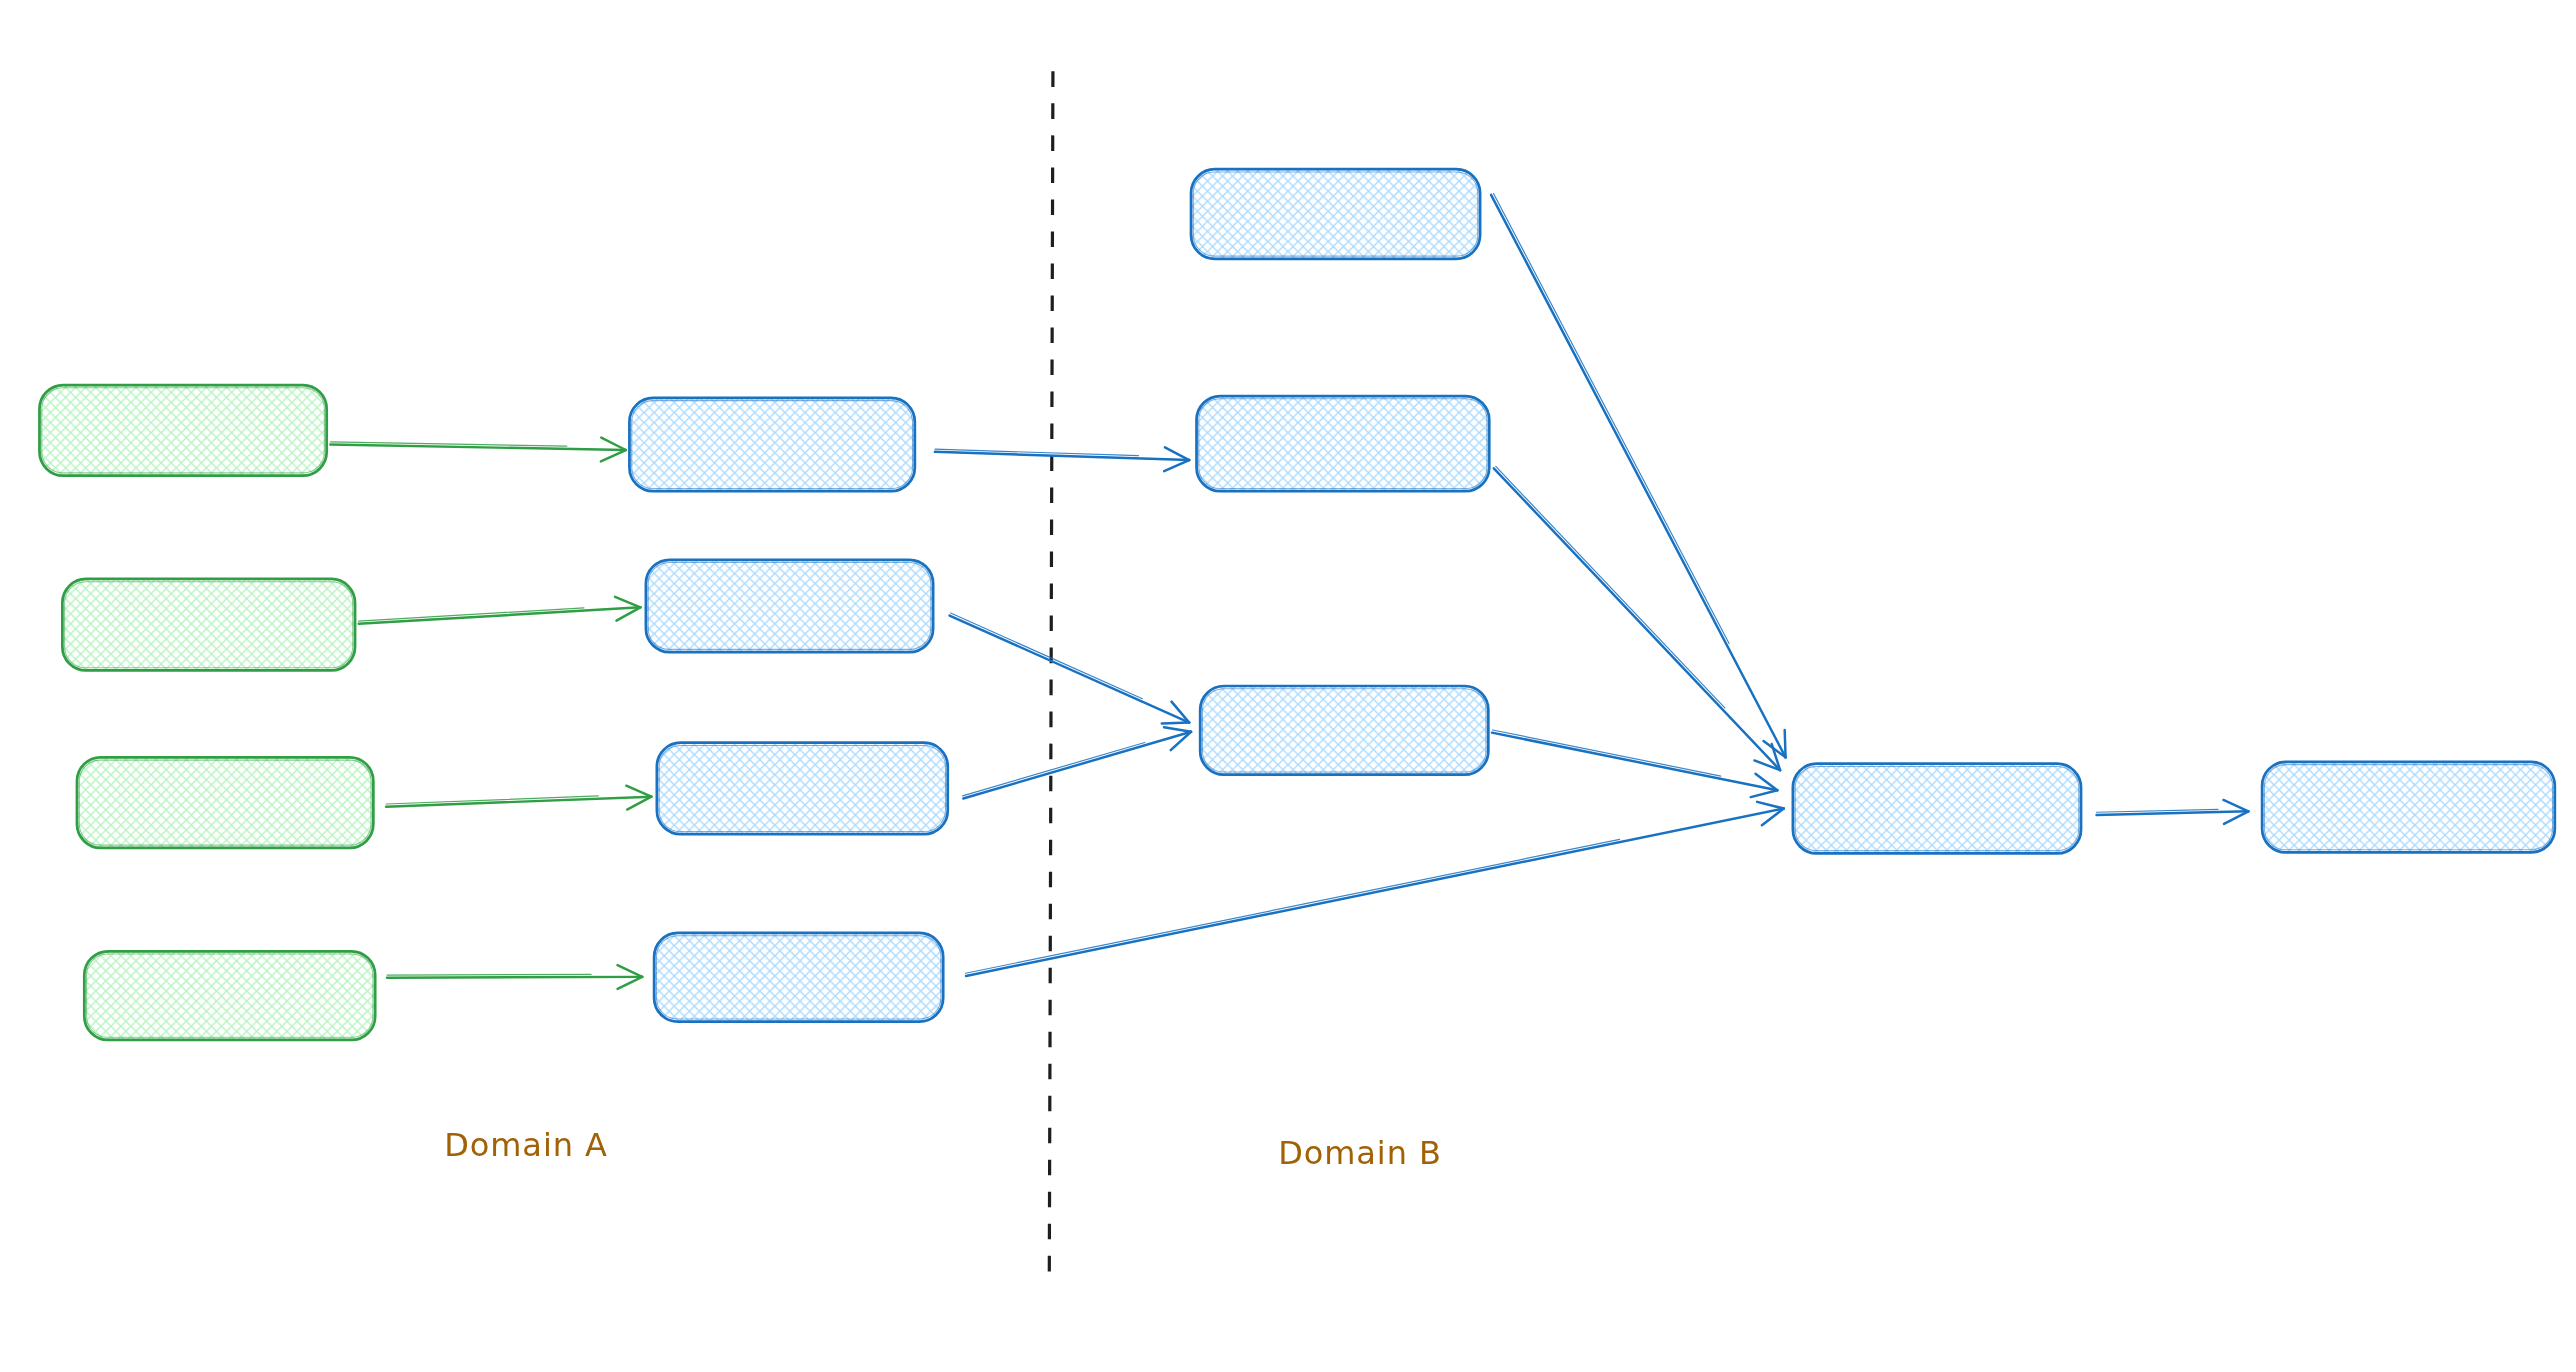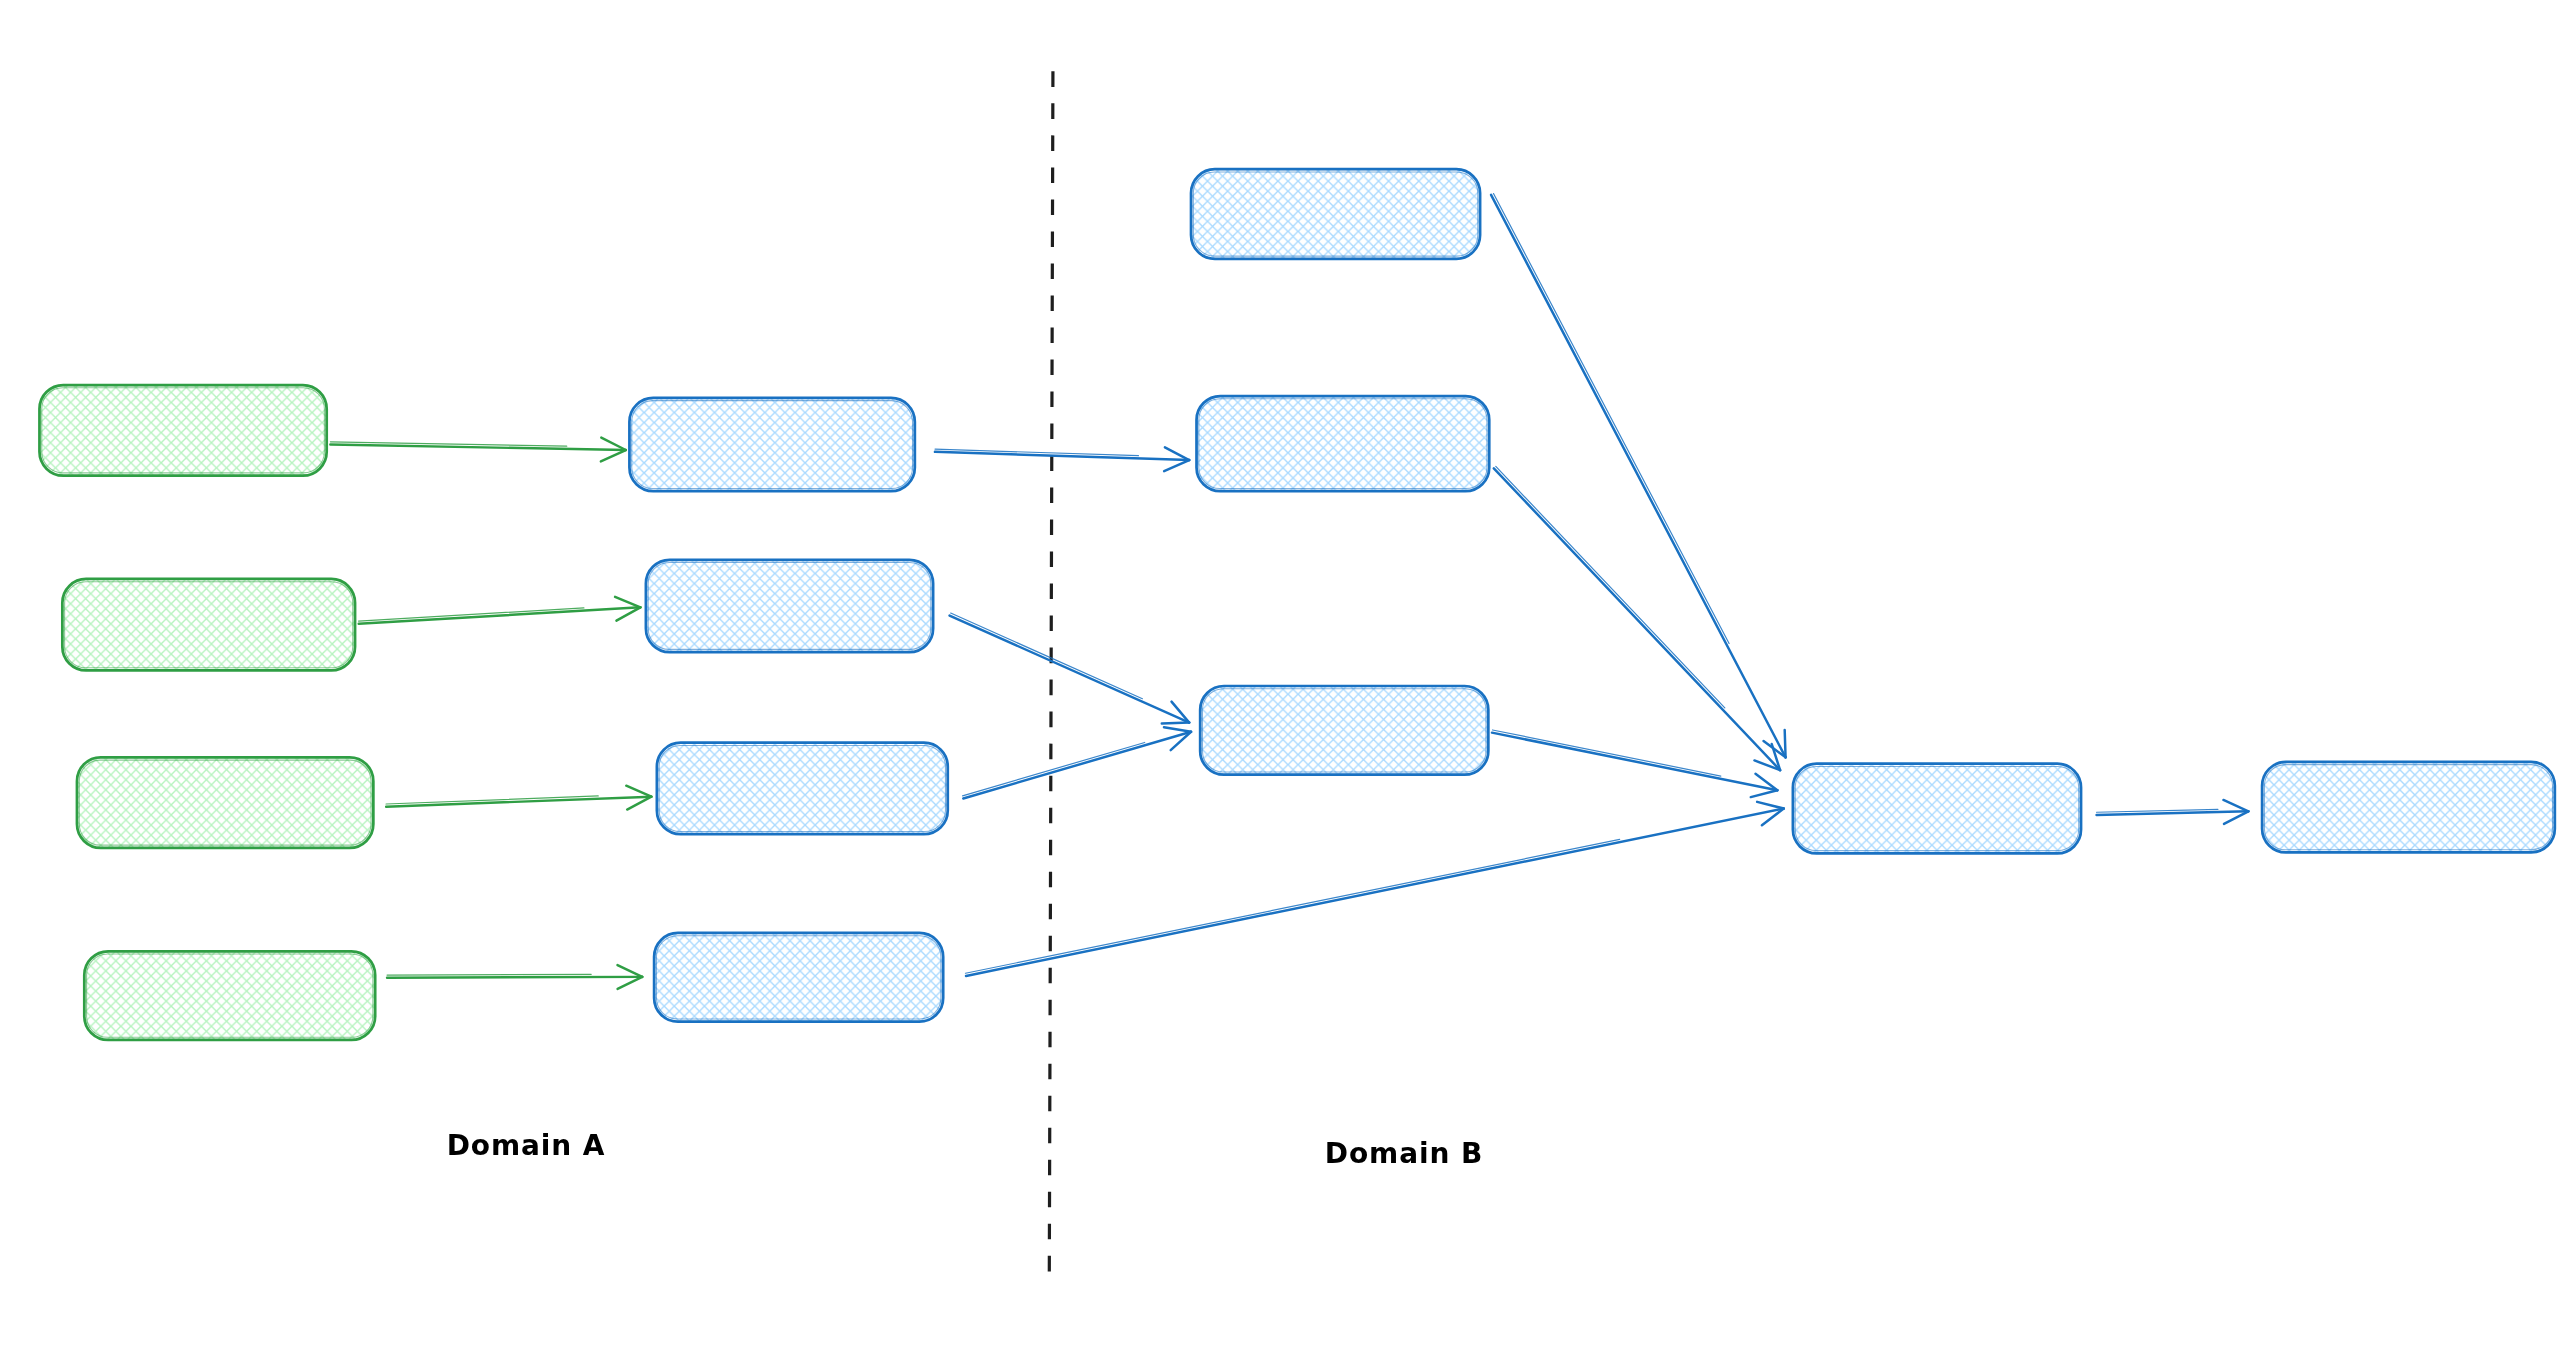--- a/index.html
+++ b/index.html
@@ -18,24 +18,24 @@
   .canvas svg {
     position: absolute;
     left: 0;
     top: 0;
     width: 2576px;
     height: 1372px;
   }
   .domain-label {
     position: absolute;
     transform: translate(-50%, -50%);
-    font-size: 28px;
-    font-weight: 700;
+    font-size: 32px;
+    font-weight: 400;
     letter-spacing: 0.9px;
-    color: #000000;
+    color: #a16207;
     white-space: nowrap;
     user-select: none;
   }
 </style>
 </head>
 <body>
 
 <div class="canvas">
   <svg id="diagram-svg" viewBox="0 0 2816 1500">
       <defs>
@@ -179,15 +179,15 @@
         <line x1="1943" y1="864" x2="1913.9382468763647" y2="871.4440919782656" stroke="#1971c2" stroke-width="2.7" stroke-linecap="round"></line>
       </g>
       <g>
         <line x1="2292" y1="891" x2="2458" y2="887" stroke="#1971c2" stroke-width="2.7" stroke-linecap="round"></line>
         <line x1="2291.9277318210748" y1="888.0008705745976" x2="2424.727731821075" y2="884.8008705745975" stroke="#1971c2" stroke-width="1.3" opacity="0.85" stroke-linecap="round"></line>
         <line x1="2458" y1="887" x2="2430.680084322702" y2="874.6055573991677" stroke="#1971c2" stroke-width="2.7" stroke-linecap="round"></line>
         <line x1="2458" y1="887" x2="2431.3087676636123" y2="900.6959160469453" stroke="#1971c2" stroke-width="2.7" stroke-linecap="round"></line>
       </g>
     </svg>
   <div class="domain-label" style="left: 526px; top: 1145px;">Domain A</div>
-  <div class="domain-label" style="left: 1404px; top: 1153px;">Domain B</div>
+  <div class="domain-label" style="left: 1360px; top: 1153px;">Domain B</div>
 </div>
 
 
 </body></html>

